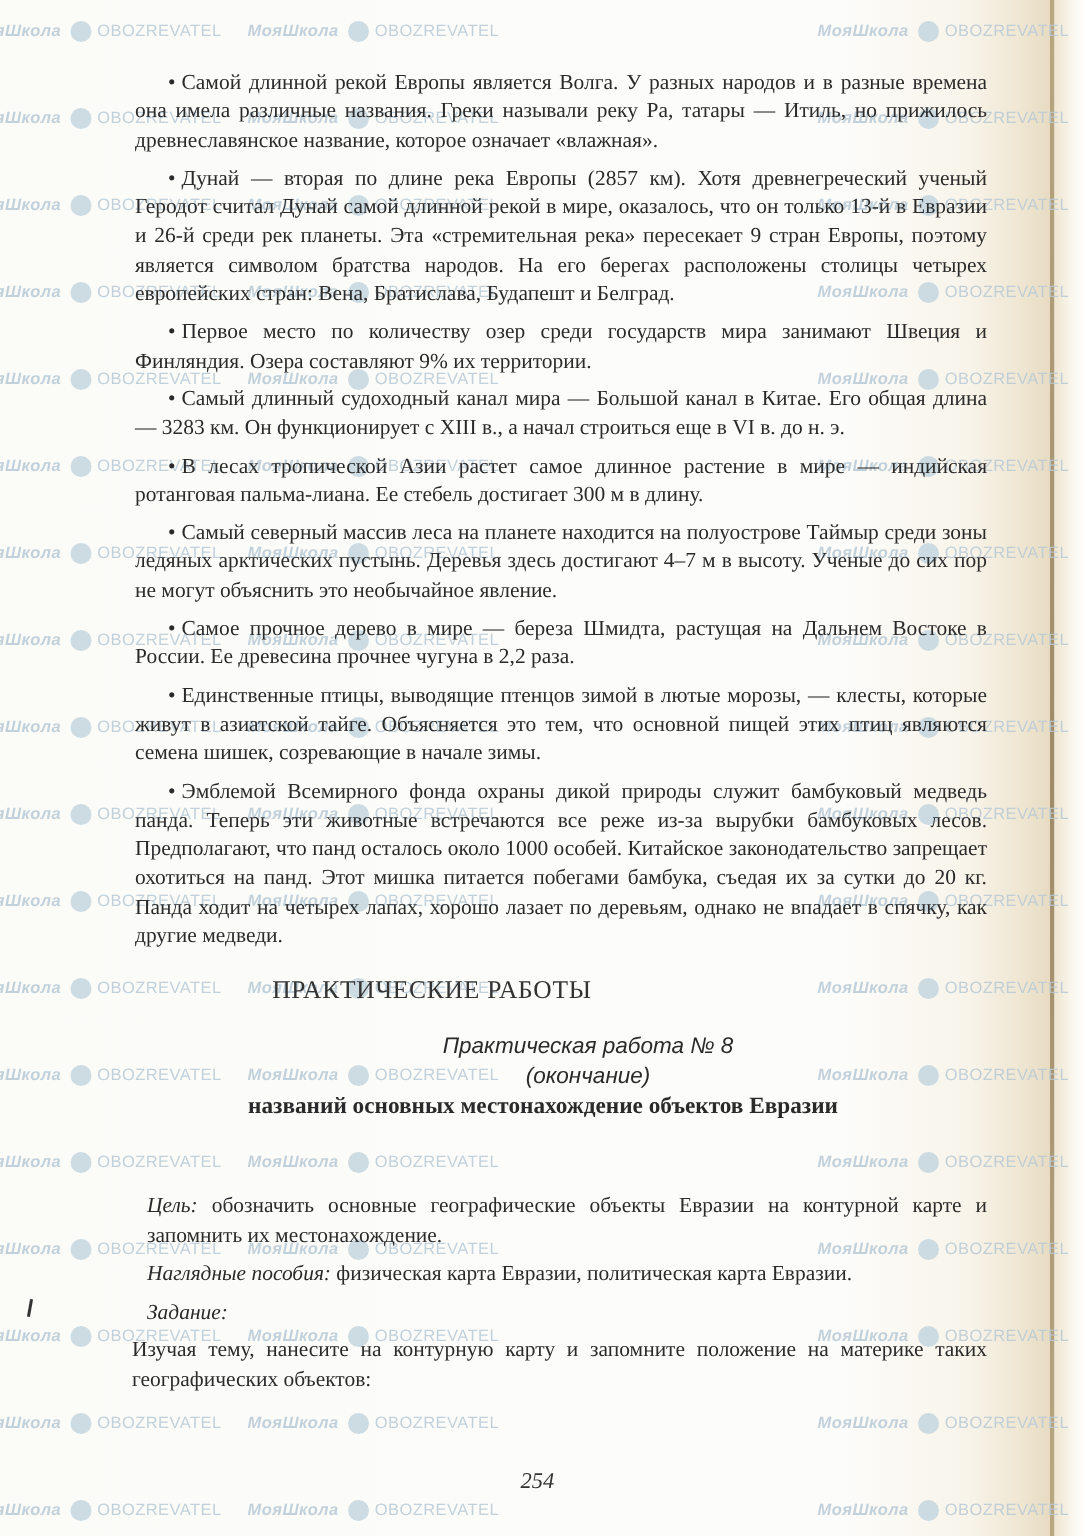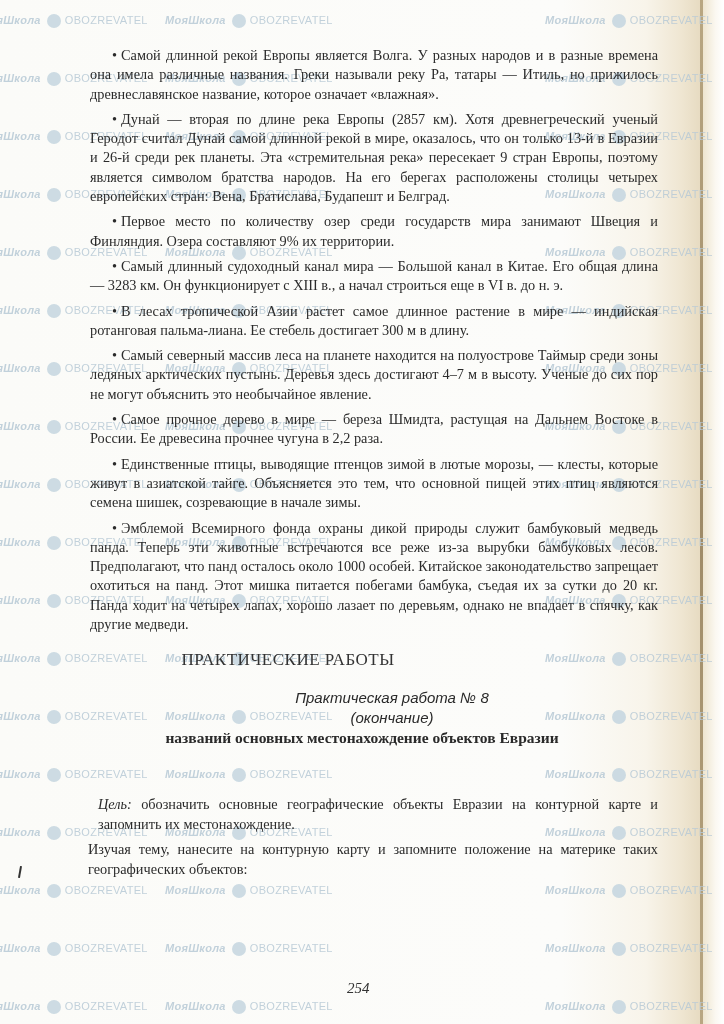--- a/index.html
+++ b/index.html
@@ -146,17 +146,19 @@
   <div>Практическая работа № 8</div>
   <div>(окончание)</div>
 </div>
 
 <div class="work-heading">
   <div>названий основных местонахождение объектов Евразии</div>
 </div>
 
 <div class="task">
   <p><span class="label">Цель:</span><span> обозначить основные географические объекты Евразии на контурной карте и запомнить их местонахождение.</span></p>
+  <p><span class="label">Наглядные пособия:</span><span> физическая карта Евразии, политическая карта Евразии.</span></p>
+  <p><span class="label">Задание:</span></p>
   <p class="instr">Изучая тему, нанесите на контурную карту и запомните положение на материке таких географических объектов:</p>
 </div>
 
 <div class="mark"></div>
 <div class="page-num">254</div>
 
 </body></html>

